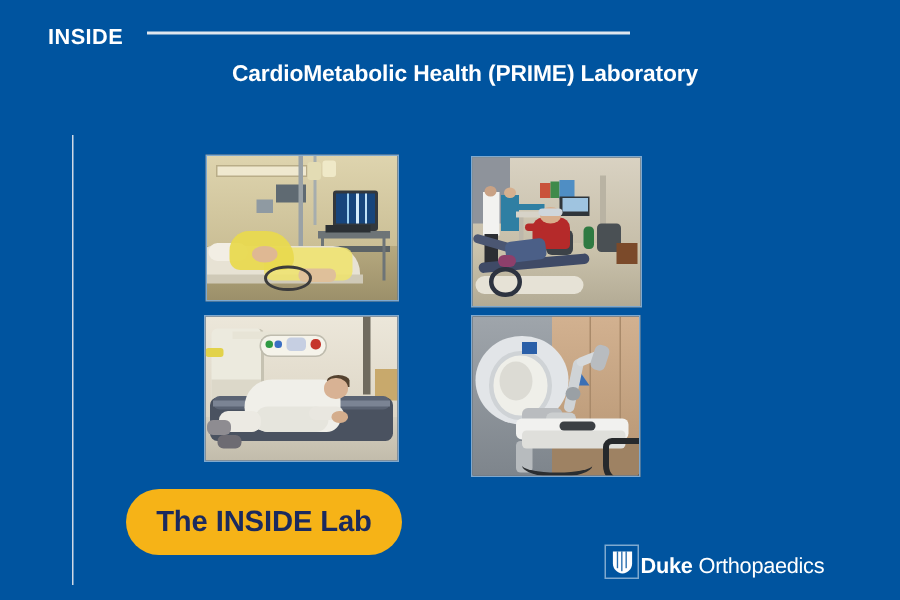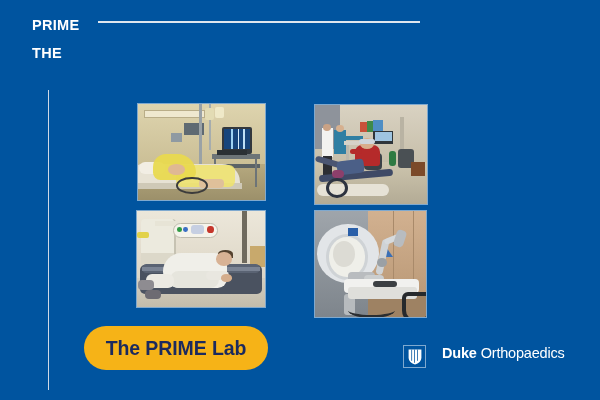--- a/index.html
+++ b/index.html
@@ -221,24 +221,24 @@
     color: #1b2a5e;
     font-size: 19.5px;
     font-weight: bold;
     letter-spacing: -0.1px;
   }
 
   
   .duke {
     position: absolute;
     left: 403px;
-    top: 345px;
+    top: 363px;
     display: flex;
-    align-items: flex-start;
-    gap: 16px;
+    align-items: flex-end;
+    gap: 1px;
   }
   .duke-mark {
     width: 23px;
     height: 23px;
     border: 1.5px solid #7fa9cf;
     box-sizing: border-box;
     display: flex;
     align-items: center;
     justify-content: center;
   }
@@ -251,28 +251,28 @@
   }
   .duke-words b { font-weight: bold; }
   .duke-words i { font-style: normal; font-weight: normal; }
 </style>
 </head>
 <body>
 
 <div id="slide">
 
   <div class="eyebrow">
-    <div>PRIME</div>
-    <div>THE</div>
+    <div>INSIDE</div>
   </div>
 
   <div class="rule-h"></div>
   <div class="rule-v"></div>
 
   <div class="title">
+    <div>CardioMetabolic Health (PRIME) Laboratory</div>
   </div>
 
   <div class="photo" id="photo-icu">
     <div class="ph-inner">
       <div class="icu-wall"></div>
         <div class="icu-floor"></div>
       <div class="icu-vent"></div>
         <div class="icu-panel"></div>
         <div class="icu-panel2"></div>
       <div class="icu-pole"></div>
@@ -388,21 +388,21 @@
         <div class="mr-coil2"></div>
       <div class="mr-table"></div>
         <div class="mr-table2"></div>
         <div class="mr-pad"></div>
       <div class="mr-cable"></div>
         <div class="mr-chair"></div>
     </div>
   </div>
 
   <div class="pill">
-    <span>The PRIME Lab</span>
+    <span>The INSIDE Lab</span>
   </div>
 
   <div class="duke">
     <div class="duke-mark">
       <svg width="14" height="16" viewBox="0 0 14 16" aria-hidden="true">
         <path d="M0.6 0.6 H13.4 V8.6 C13.4 12.4 10.6 14.6 7 15.4 C3.4 14.6 0.6 12.4 0.6 8.6 Z" fill="#ffffff"></path>
         <rect x="3.2" y="0.6" width="0.9" height="11.2" fill="#00549F" opacity="0.85"></rect>
         <rect x="6.1" y="0.6" width="0.9" height="13.2" fill="#00549F" opacity="0.85"></rect>
         <rect x="9.0" y="0.6" width="0.9" height="11.2" fill="#00549F" opacity="0.85"></rect>
       </svg>

